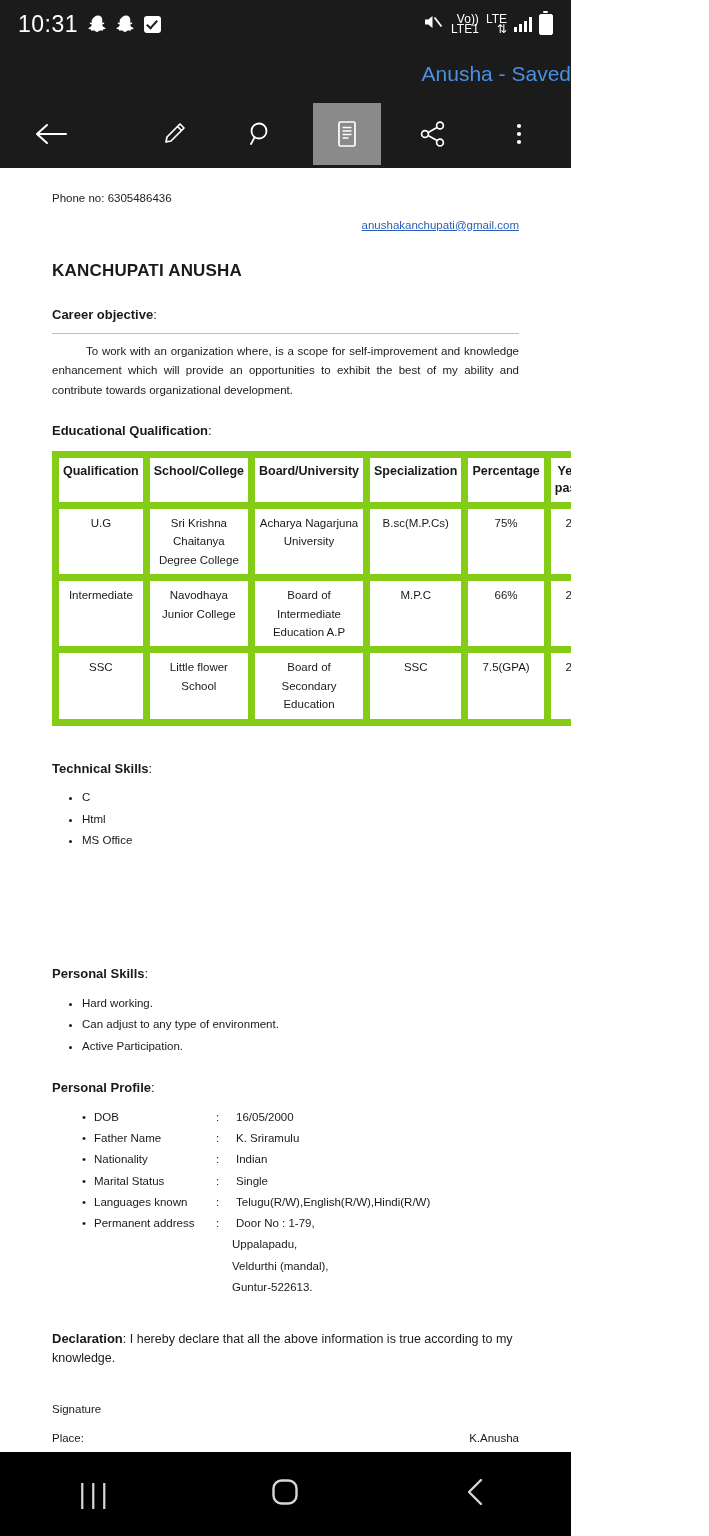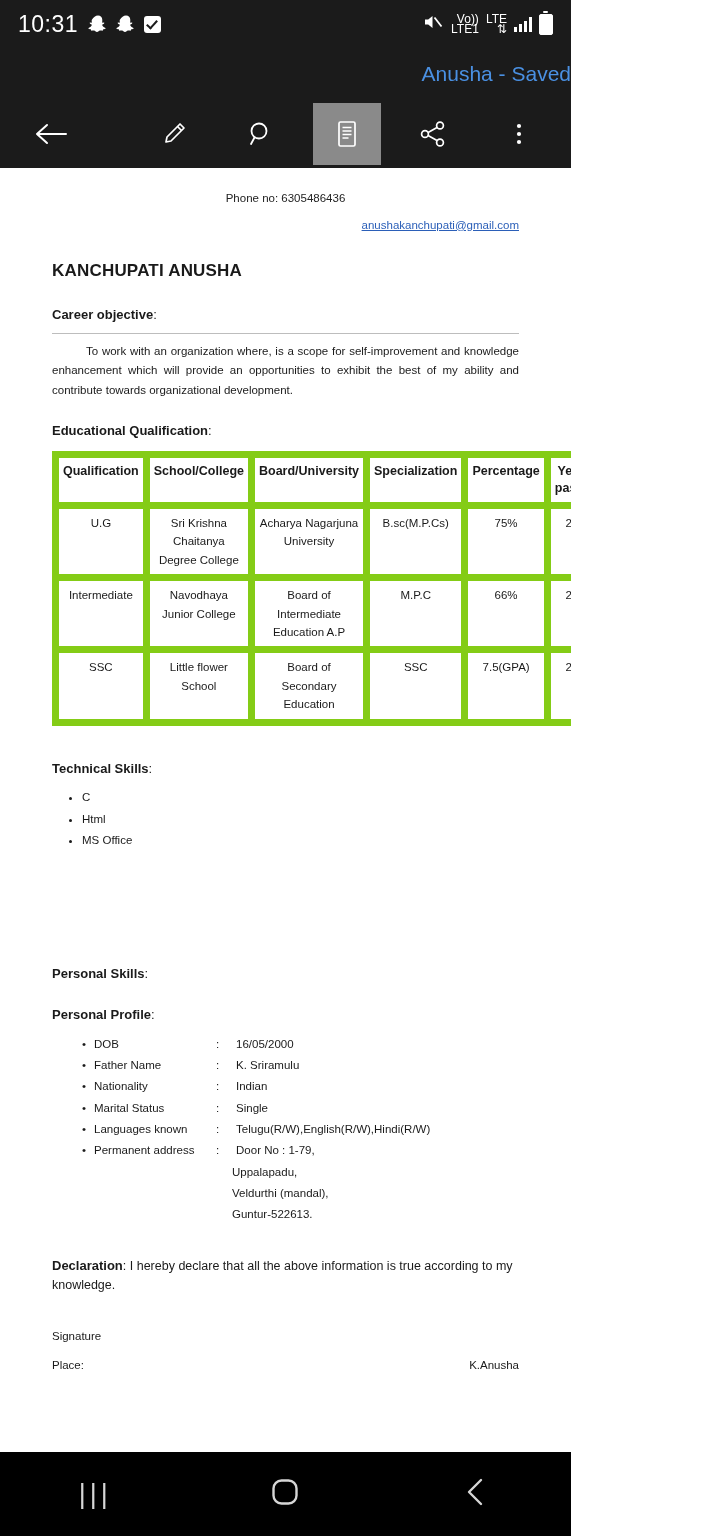--- a/index.html
+++ b/index.html
@@ -159,21 +159,21 @@
     flex: 1 1 auto;
     background: #ffffff;
     overflow: hidden;
     padding: 22px 52px 0 52px;
     box-sizing: border-box;
     color: #1a1a1a;
     font-size: 11.5px;
     line-height: 1.45;
   }
   .contact-line {
-    text-align: center;
+    text-align: left;
     font-size: 11.5px;
     color: #222;
   }
   .contact-mail {
     text-align: right;
     margin-top: 10px;
     font-size: 11.5px;
   }
   .contact-mail a, .contact-mail span.mail {
     color: #2b5fb8;
@@ -453,20 +453,25 @@
       <li>C</li>
       <li>Html</li>
       <li>MS Office</li>
     </ul>
 
     <div class="gap-block"></div>
 
     <div class="sec-head">
       <span>Personal Skills</span><span class="colon">:</span>
     </div>
+    <ul class="bullets">
+      <li>Hard working.</li>
+      <li>Can adjust to any type of environment.</li>
+      <li>Active Participation.</li>
+    </ul>
 
     <div class="sec-head">
       <span>Personal Profile</span><span class="colon">:</span>
     </div>
     <ul class="profile-list">
       <li>
         <span class="pl-label">DOB</span>
         <span class="pl-colon">:</span>
         <span class="pl-value">16/05/2000</span>
       </li>

